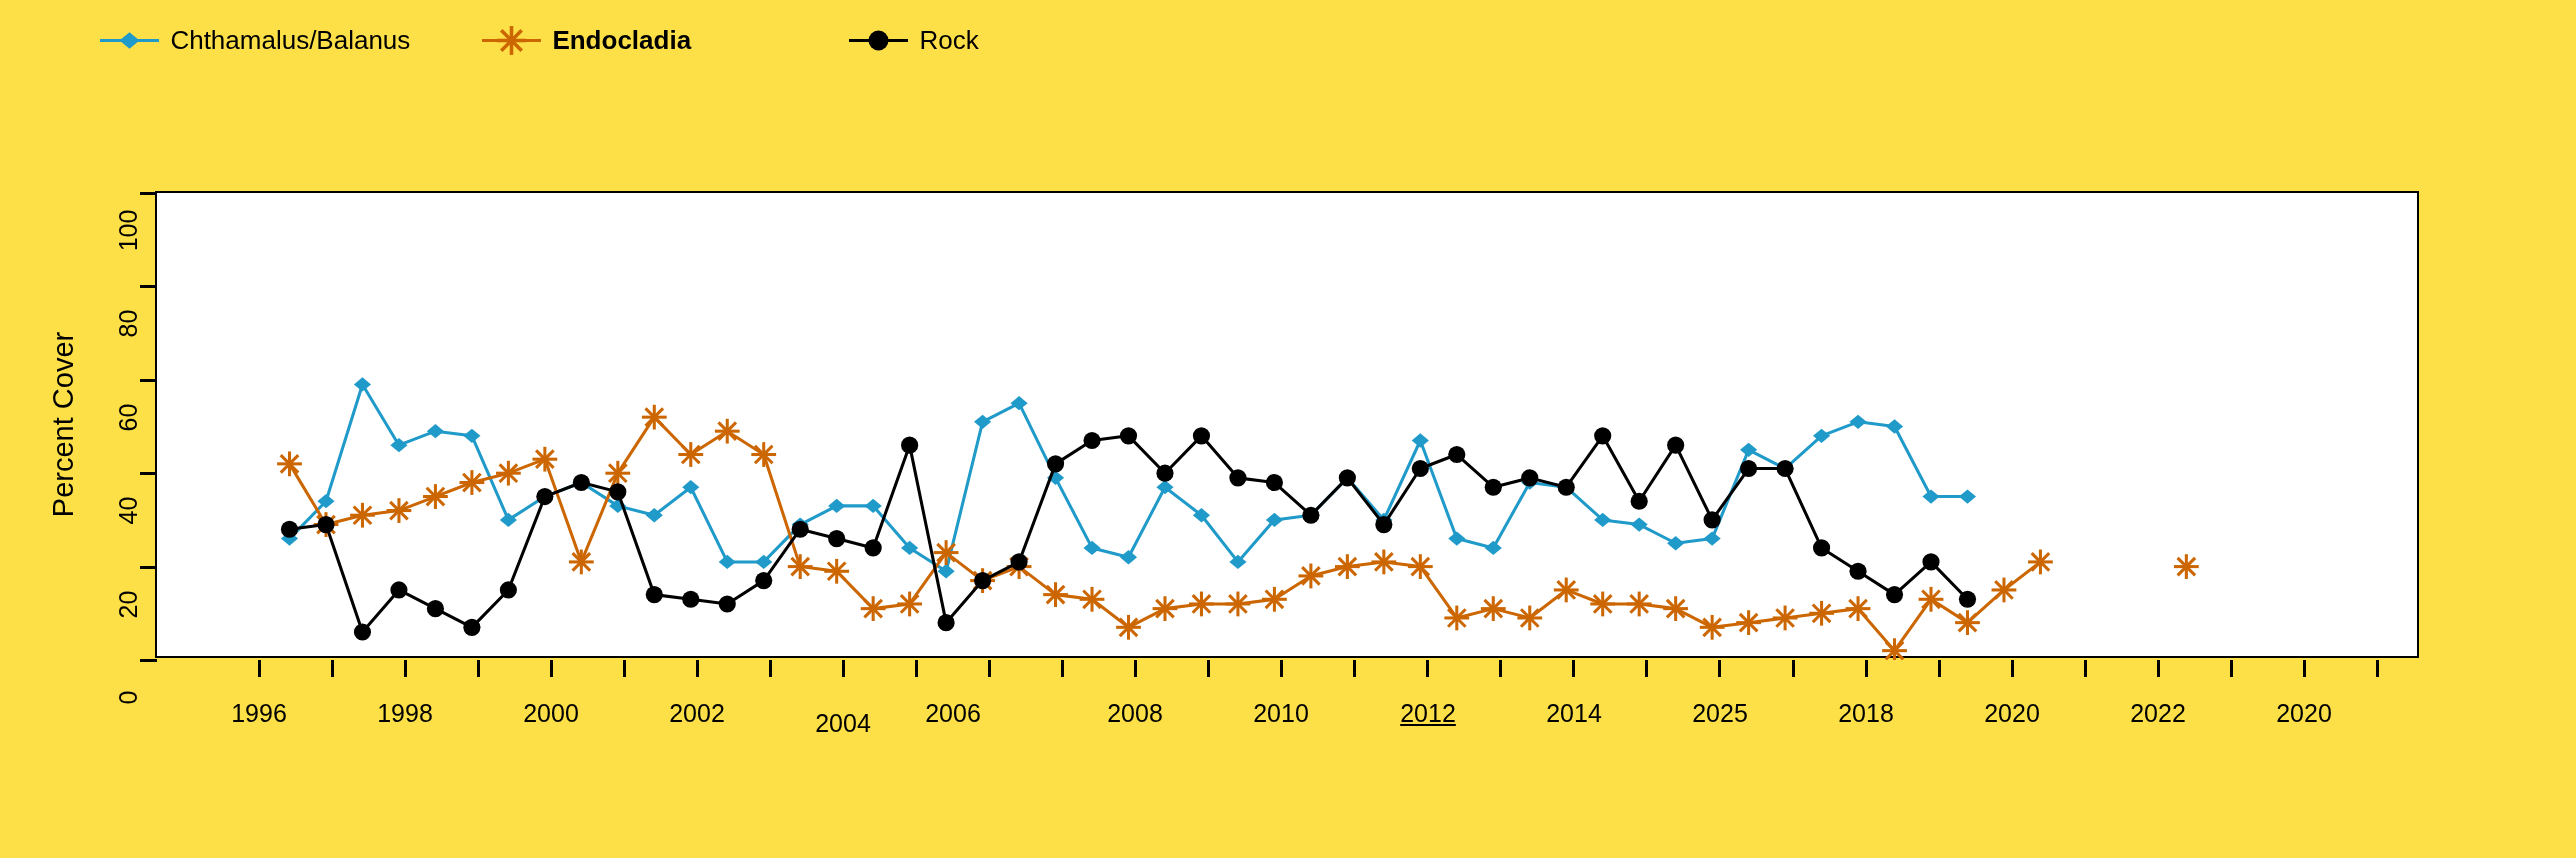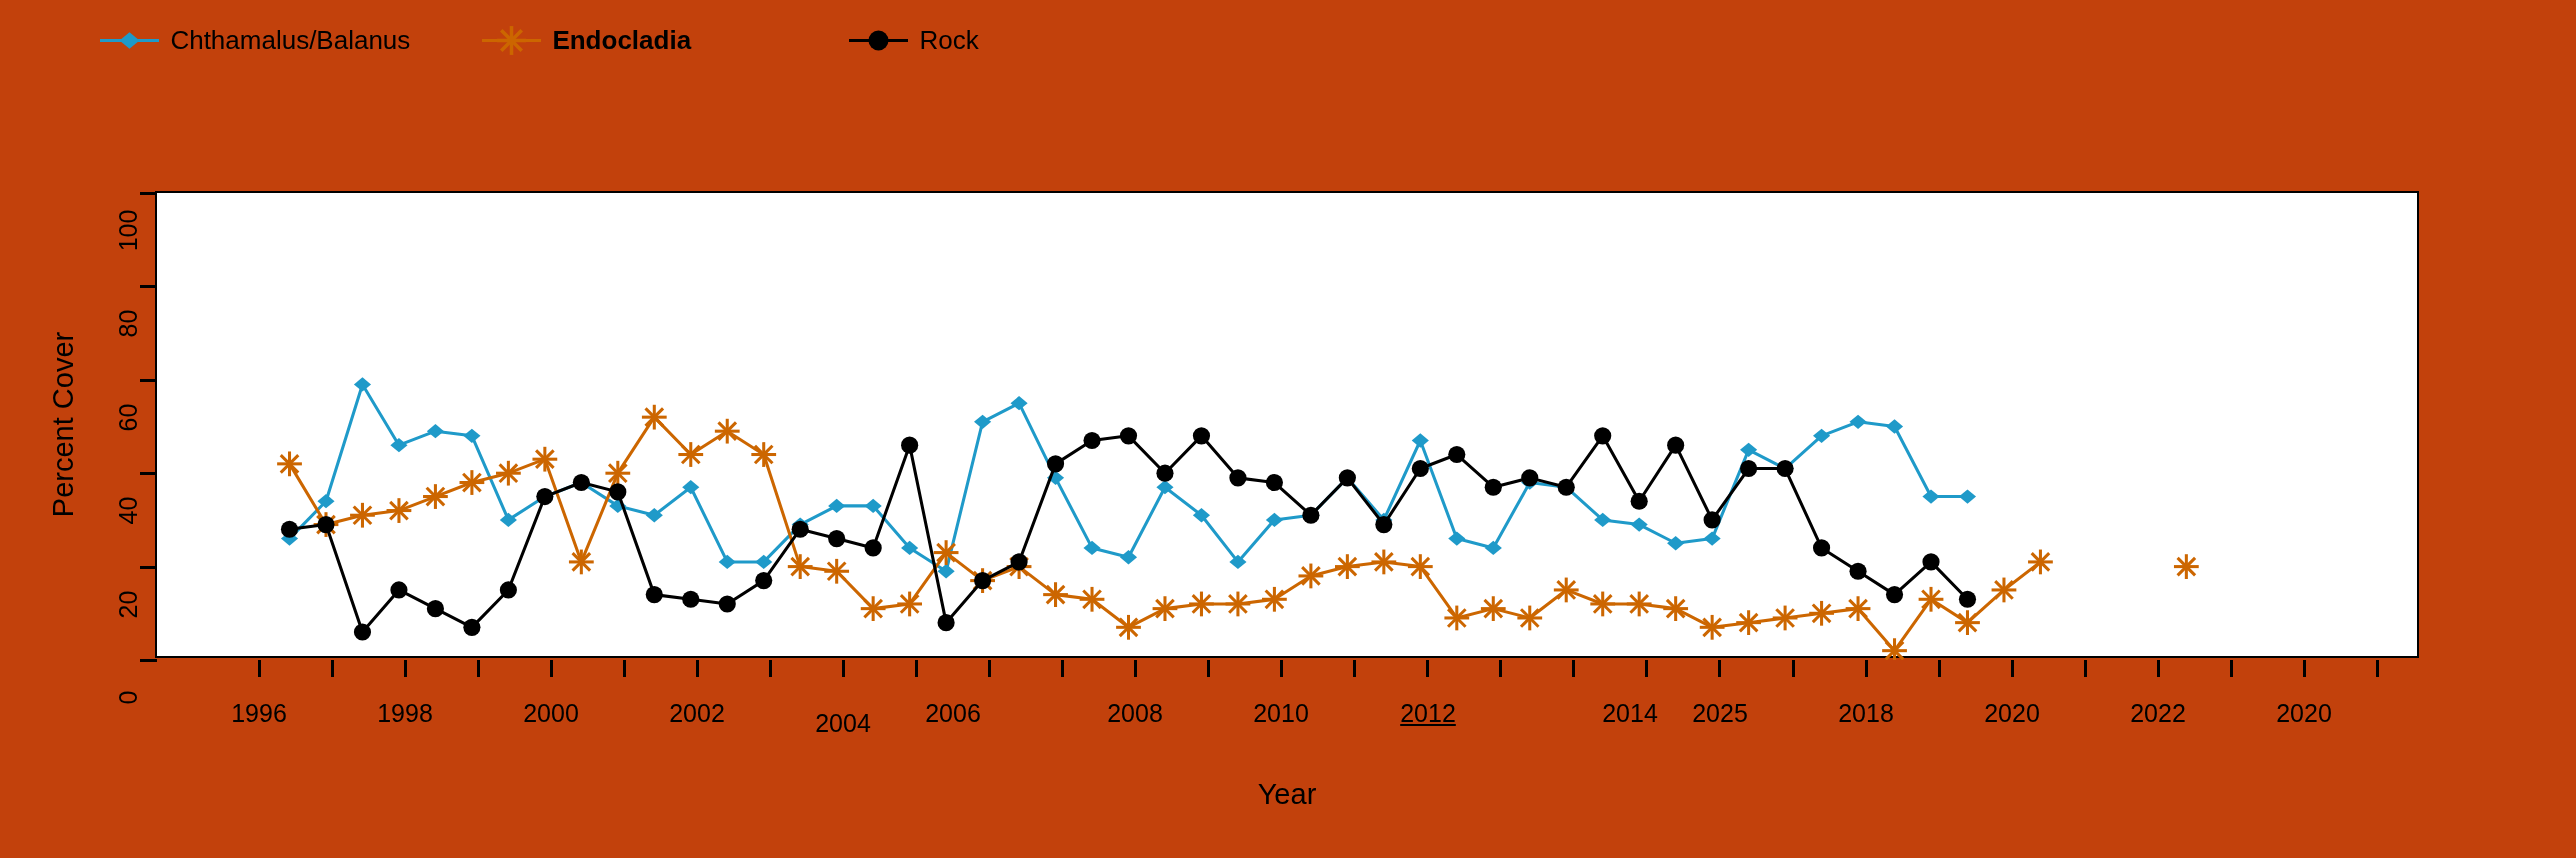--- a/index.html
+++ b/index.html
@@ -11,21 +11,21 @@
     width: 2576px;
     height: 859px;
     font-family: "Liberation Sans", sans-serif;
     color: #000000;
     overflow: hidden;
   }
   #figure {
     position: relative;
     width: 2576px;
     height: 859px;
-    background: #c2410c;
+    background: #fde047;
   }
   
   #legend {
     position: absolute;
     left: 0px;
     top: 0px;
     width: 2576px;
     height: 91px;
   }
   .legend-entry {
@@ -622,36 +622,35 @@
         <div class="xtick-line" style="left: 977px; top: 467px;"></div>
         <div class="xtick-label" style="left: 921px; top: 506px; width: 114px;">2008</div>
         <div class="xtick-line" style="left: 1050px; top: 467px;"></div>
         <div class="xtick-line" style="left: 1123px; top: 467px;"></div>
         <div class="xtick-label" style="left: 1067px; top: 506px; width: 114px;">2010</div>
         <div class="xtick-line" style="left: 1196px; top: 467px;"></div>
         <div class="xtick-line" style="left: 1269px; top: 467px;"></div>
         <div class="xtick-label" style="left: 1214px; top: 506px; width: 114px; text-decoration: underline;">2012</div>
         <div class="xtick-line" style="left: 1342px; top: 467px;"></div>
         <div class="xtick-line" style="left: 1415px; top: 467px;"></div>
-        <div class="xtick-label" style="left: 1416px; top: 506px; width: 114px;">2014</div>
+        <div class="xtick-label" style="left: 1360px; top: 506px; width: 114px;">2014</div>
         <div class="xtick-line" style="left: 1488px; top: 467px;"></div>
         <div class="xtick-line" style="left: 1561px; top: 467px;"></div>
         <div class="xtick-label" style="left: 1506px; top: 506px; width: 114px;">2025</div>
         <div class="xtick-line" style="left: 1635px; top: 467px;"></div>
         <div class="xtick-line" style="left: 1708px; top: 467px;"></div>
         <div class="xtick-label" style="left: 1652px; top: 506px; width: 114px;">2018</div>
         <div class="xtick-line" style="left: 1781px; top: 467px;"></div>
         <div class="xtick-line" style="left: 1854px; top: 467px;"></div>
         <div class="xtick-label" style="left: 1798px; top: 506px; width: 114px;">2020</div>
         <div class="xtick-line" style="left: 1927px; top: 467px;"></div>
         <div class="xtick-line" style="left: 2000px; top: 467px;"></div>
         <div class="xtick-label" style="left: 1944px; top: 506px; width: 114px;">2022</div>
         <div class="xtick-line" style="left: 2073px; top: 467px;"></div>
         <div class="xtick-line" style="left: 2146px; top: 467px;"></div>
         <div class="xtick-label" style="left: 2090px; top: 506px; width: 114px;">2020</div>
         <div class="xtick-line" style="left: 2219px; top: 467px;"></div>
       </div>
   </div>
 
-  <div id="xlabel">Year</div>
 
 </div>
 
 
 </body></html>

